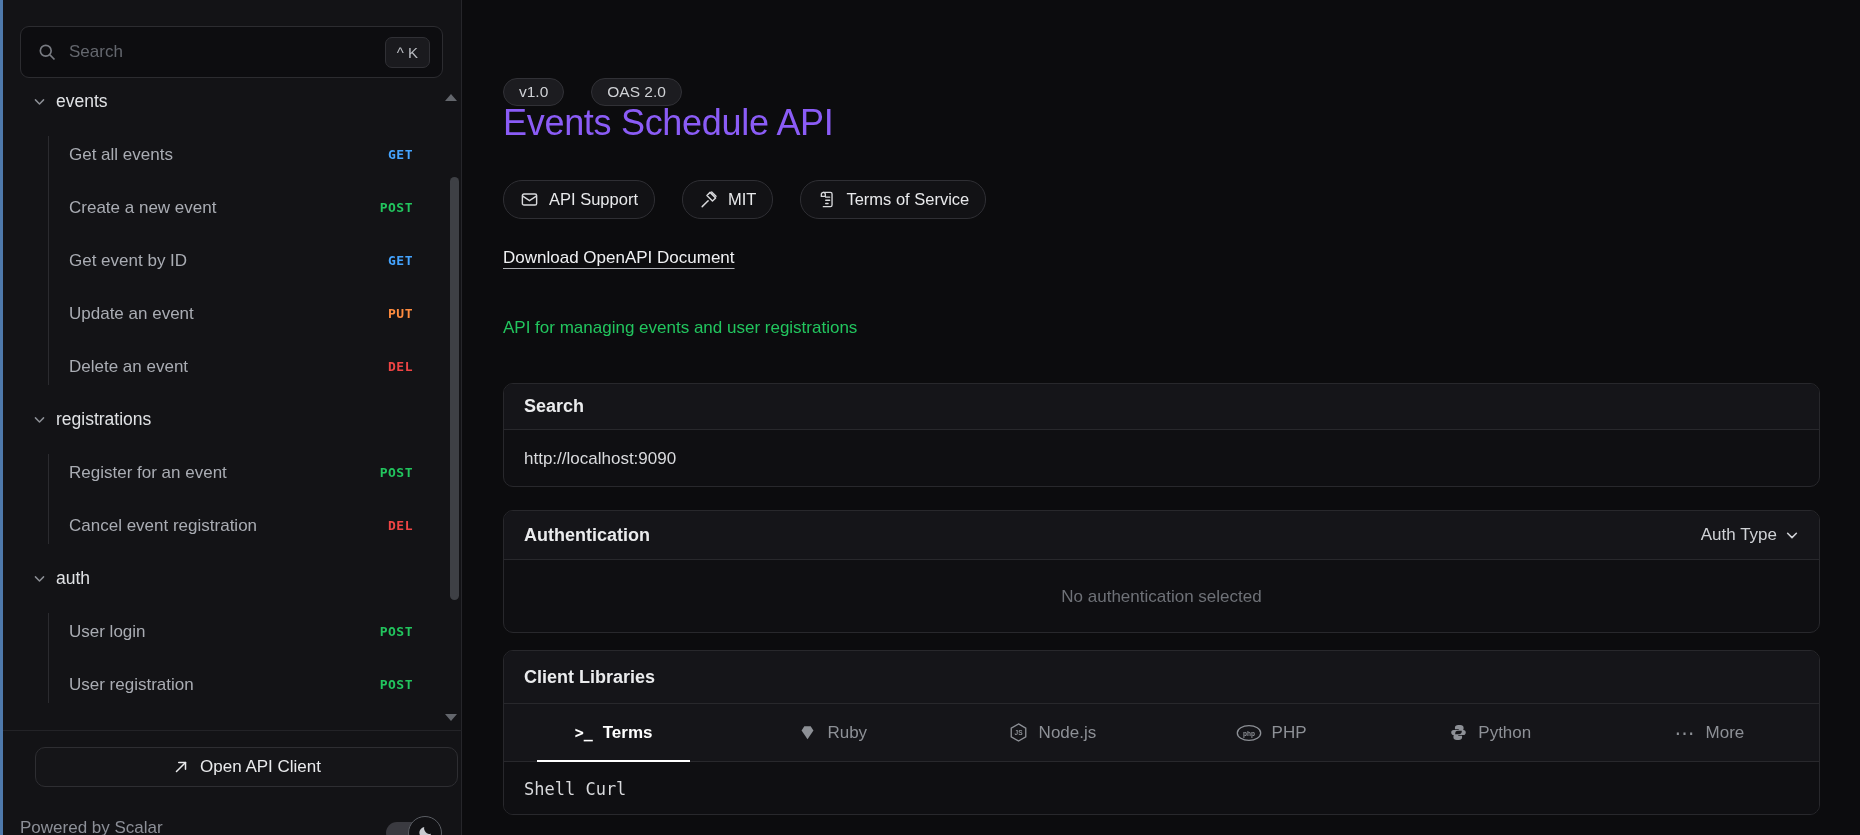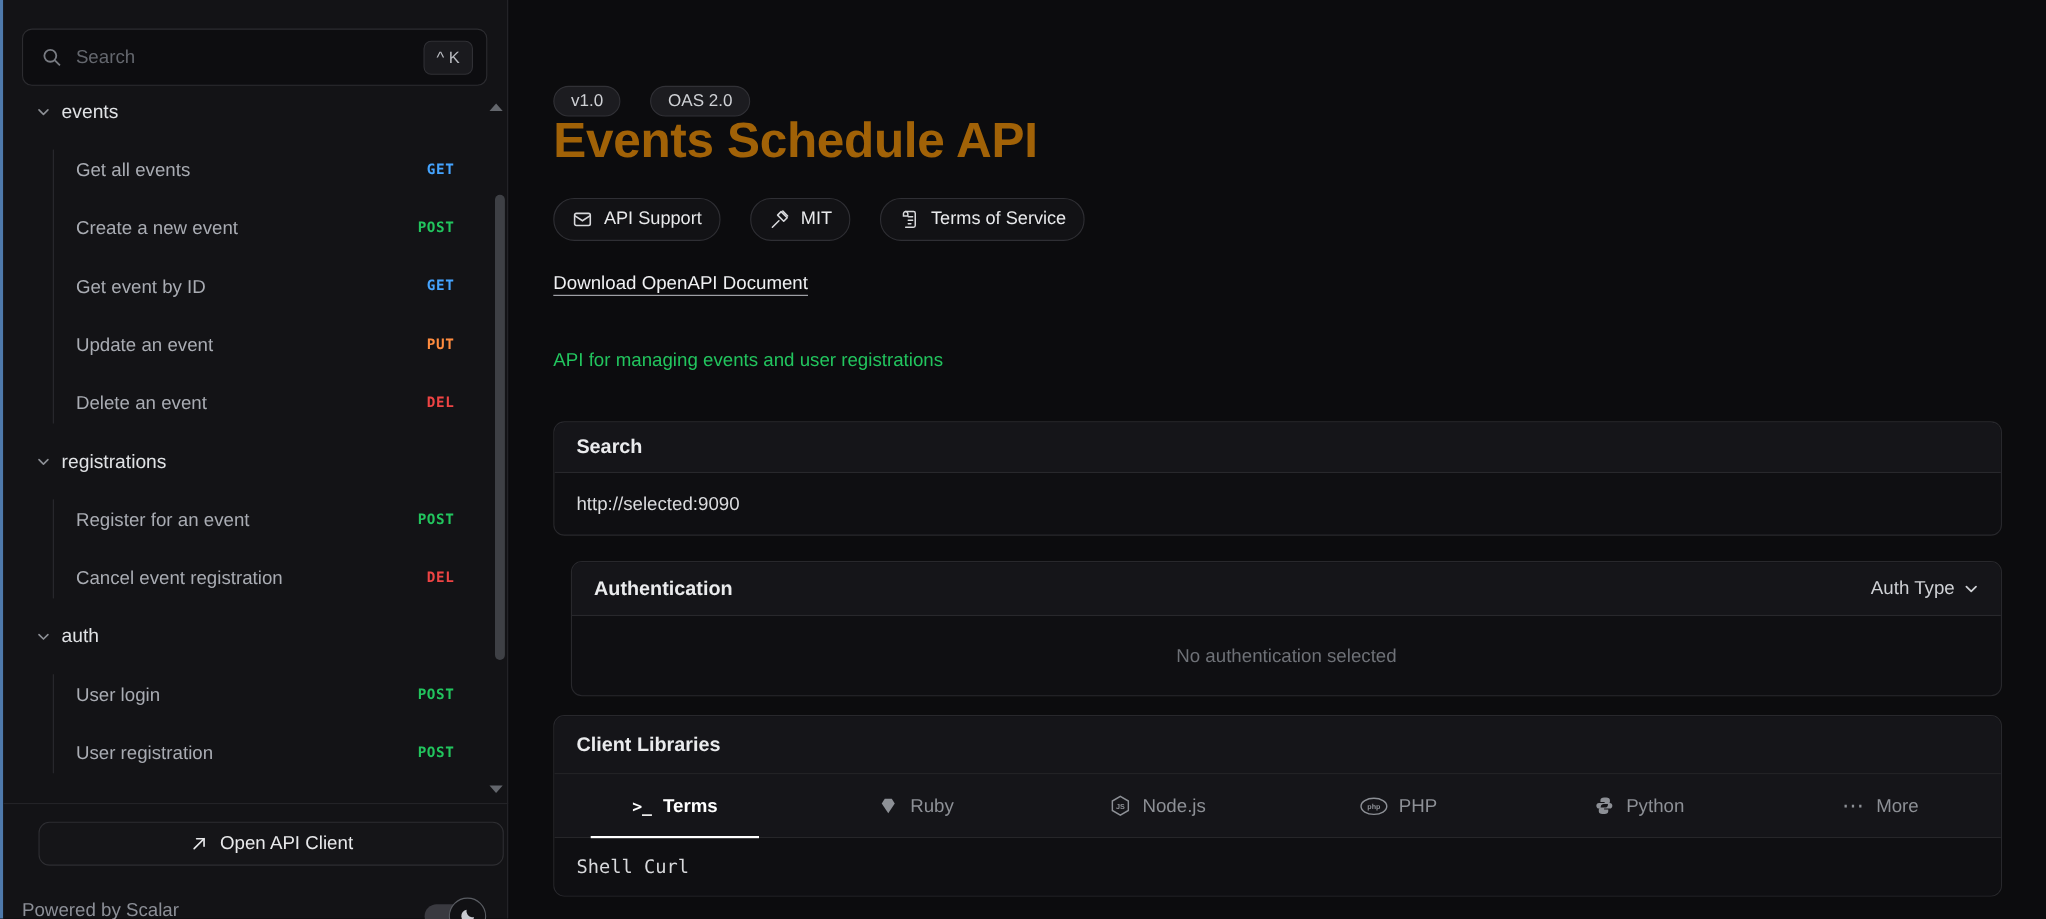--- a/index.html
+++ b/index.html
@@ -58,21 +58,21 @@
                  background:#111114; border:1px solid #5a5d63; display:flex; align-items:center;
                  justify-content:center; color:#c8cad0; }
 
   
   .main { position:absolute; left:463px; top:0; width:1397px; height:835px; background:#0c0c0e; }
   .main > * { position:absolute; left:40px; }
 
   .badges { top:78px; display:flex; gap:27px; }
   .badge { background:#1c1c20; border:1px solid #313136; border-radius:15px; padding:4px 15px;
            font-size:15.5px; color:#cfd1d5; }
-  .page-title { top:102px; font-size:45px; font-weight:bold; color:#a16207; letter-spacing:-.3px; }
+  .page-title { top:102px; font-size:36px; font-weight:normal; color:#8b5cf6; letter-spacing:-.3px; }
 
   .meta-row { top:180px; display:flex; gap:27px; }
   .meta-btn { display:flex; align-items:center; gap:10px; background:#121215;
               border:1px solid #2f2f34; border-radius:19px; padding:9px 16px;
               font-size:16.5px; color:#e8e9eb; cursor:pointer; font-family:inherit; }
   .meta-btn svg { color:#d8d9dc; }
 
   .download-link { top:248px; font-size:17px; color:#f0f1f3; text-decoration:underline;
                    text-underline-offset:5px; text-decoration-color:#aeb0b5; cursor:pointer; }
   .description { top:318px; font-size:17px; color:#22c55e; }
@@ -80,21 +80,21 @@
   .card { right:40px; background:#0f0f12; border:1px solid #28282c; border-radius:10px;
           overflow:hidden; }
   .card-head { background:#151519; border-bottom:1px solid #28282c; display:flex;
                align-items:center; padding:0 20px; font-size:18px; font-weight:bold;
                color:#eaebed; justify-content:space-between; }
   .server-card { top:383px; height:104px; }
   .server-card .card-head { height:46px; }
   .server-url-row { height:57px; display:flex; align-items:center; padding:0 20px;
                     font-size:17px; color:#dadbde; cursor:pointer; }
 
-  .auth-card { top:510px; height:123px;margin-left:16px; }
+  .auth-card { top:510px; height:123px; }
   .auth-card .card-head { height:49px; }
   .auth-type { display:flex; align-items:center; gap:8px; font-weight:normal; font-size:17px;
                color:#cfd1d5; cursor:pointer; }
   .auth-empty { height:73px; display:flex; align-items:center; justify-content:center;
                 font-size:17px; color:#6e7177; }
 
   .libs-card { top:650px; height:165px; }
   .libs-card .card-head { height:53px; }
   .tabs { height:58px; display:flex; background:#151519; border-bottom:1px solid #28282c; }
   .tab { flex:1; display:flex; align-items:center; justify-content:center; gap:10px;
@@ -271,21 +271,21 @@
 
   <a class="download-link">Download OpenAPI Document</a>
 
   <p class="description">API for managing events and user registrations</p>
 
   <section class="card server-card">
     <div class="card-head">
       <span>Search</span>
     </div>
     <div class="server-url-row">
-      <span>http://selected:9090</span>
+      <span>http://localhost:9090</span>
     </div>
   </section>
 
   <section class="card auth-card">
     <div class="card-head">
       <span>Authentication</span>
       <span class="auth-type">
         <span>Auth Type</span>
         <span style="display:flex;">
           <svg width="14" height="14" viewBox="0 0 16 16" fill="none" stroke="currentColor" stroke-width="1.8" stroke-linecap="round" stroke-linejoin="round">

